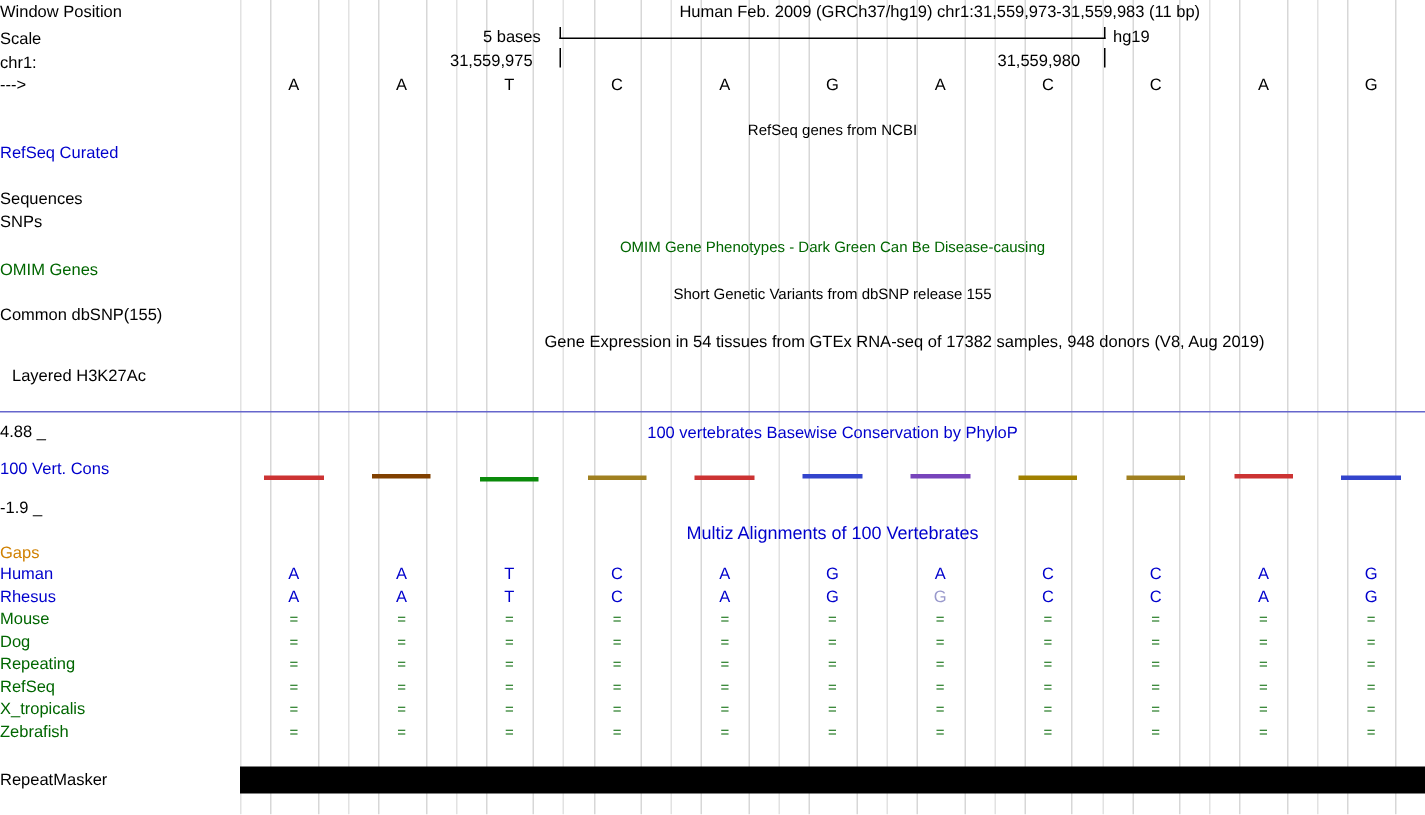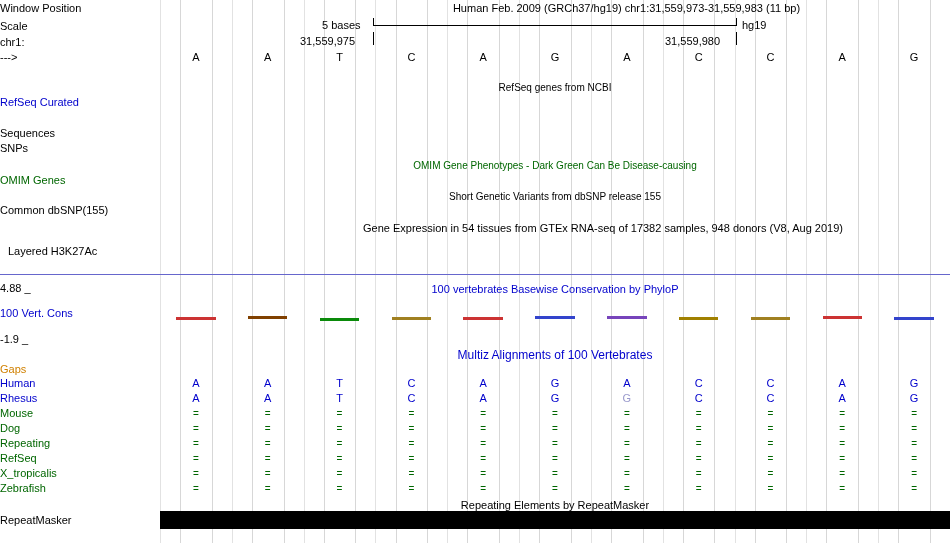--- a/index.html
+++ b/index.html
@@ -261,17 +261,16 @@
         <span class="eq" style="color: rgb(0, 102, 0); left: 312.182px;">=</span>
         <span class="eq" style="color: rgb(0, 102, 0); left: 384px;">=</span>
         <span class="eq" style="color: rgb(0, 102, 0); left: 455.818px;">=</span>
         <span class="eq" style="color: rgb(0, 102, 0); left: 527.636px;">=</span>
         <span class="eq" style="color: rgb(0, 102, 0); left: 599.455px;">=</span>
         <span class="eq" style="color: rgb(0, 102, 0); left: 671.273px;">=</span>
         <span class="eq" style="color: rgb(0, 102, 0); left: 743.091px;">=</span>
       </div>
     </div>
 
-  <div class="ctr" style="left:160px;top:499px;width:790px;">Repeating Elements by RepeatMasker</div>
   <div class="lbl" style="left:0;top:514px;width:152px;">RepeatMasker</div>
   <div class="blackbar" style="left:160px;top:511px;width:790px;height:18px;"></div>
 
 </div>
 
 </body></html>

